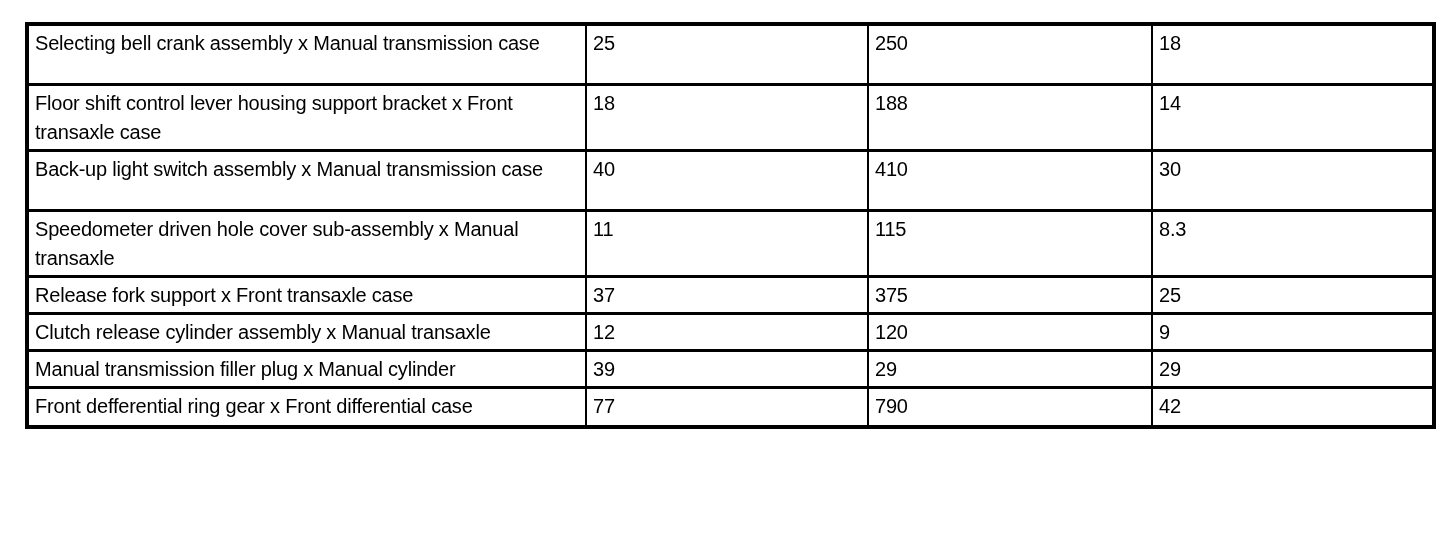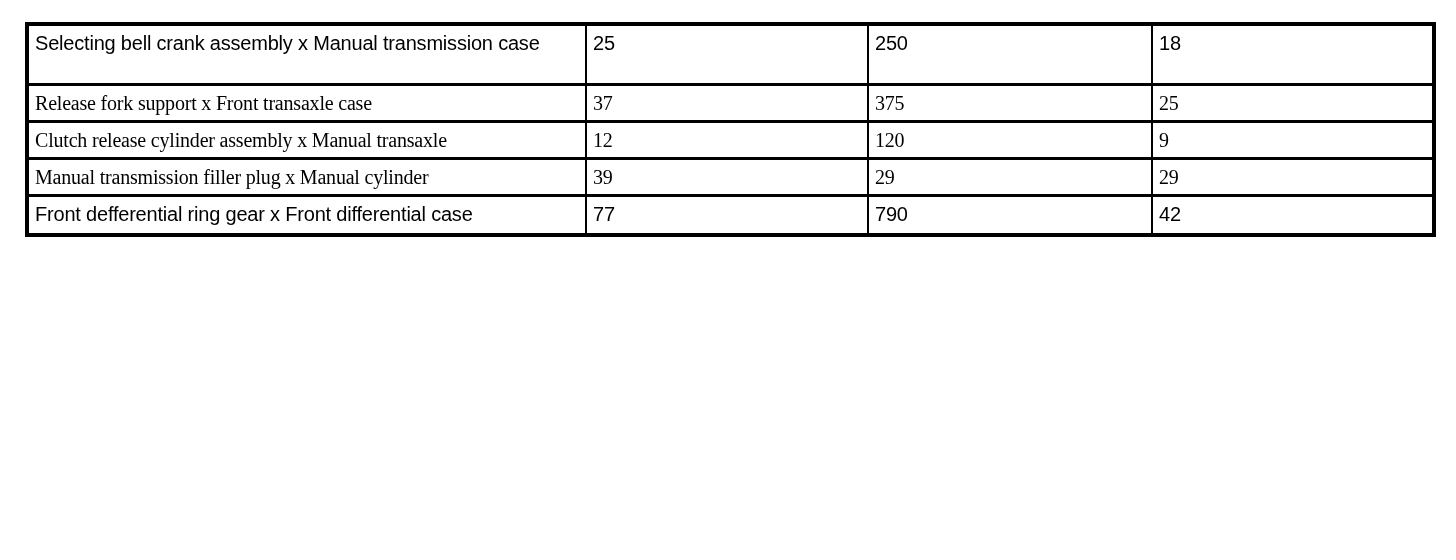--- a/index.html
+++ b/index.html
@@ -34,21 +34,21 @@
     vertical-align: top;
     padding: 3px 6px 2px 6px;
     font-size: 20px;
     line-height: 29px;
     letter-spacing: -0.2px;
     color: #000000;
     overflow: hidden;
     word-wrap: break-word;
   }
   tr.h-tall td  { height: 60px; }
-  tr.h-short td { height: 34px; font-family: Liberation Serif, serif; }
+  tr.h-short td { height: 34px; }
   tr.h-last td  { height: 40px; }
   col.c-desc { width: 559px; }
   col.c-v1   { width: 282px; }
   col.c-v2   { width: 284px; }
   col.c-v3   { width: 282px; }
 </style>
 </head>
 <body>
 
 <div class="table-wrap">
@@ -58,20 +58,38 @@
       <col class="c-v1">
       <col class="c-v2">
       <col class="c-v3">
     </colgroup>
     <tbody>
       <tr class="h-tall">
         <td>Selecting bell crank assembly x Manual transmission case</td>
         <td>25</td>
         <td>250</td>
         <td>18</td>
+      </tr>
+      <tr class="h-tall">
+        <td>Floor shift control lever housing support bracket x Front transaxle case</td>
+        <td>18</td>
+        <td>188</td>
+        <td>14</td>
+      </tr>
+      <tr class="h-tall">
+        <td>Back-up light switch assembly x Manual transmission case</td>
+        <td>40</td>
+        <td>410</td>
+        <td>30</td>
+      </tr>
+      <tr class="h-tall">
+        <td>Speedometer driven hole cover sub-assembly x Manual transaxle</td>
+        <td>11</td>
+        <td>115</td>
+        <td>8.3</td>
       </tr>
       <tr class="h-short">
         <td>Release fork support x Front transaxle case</td>
         <td>37</td>
         <td>375</td>
         <td>25</td>
       </tr>
       <tr class="h-short">
         <td>Clutch release cylinder assembly x Manual transaxle</td>
         <td>12</td>

